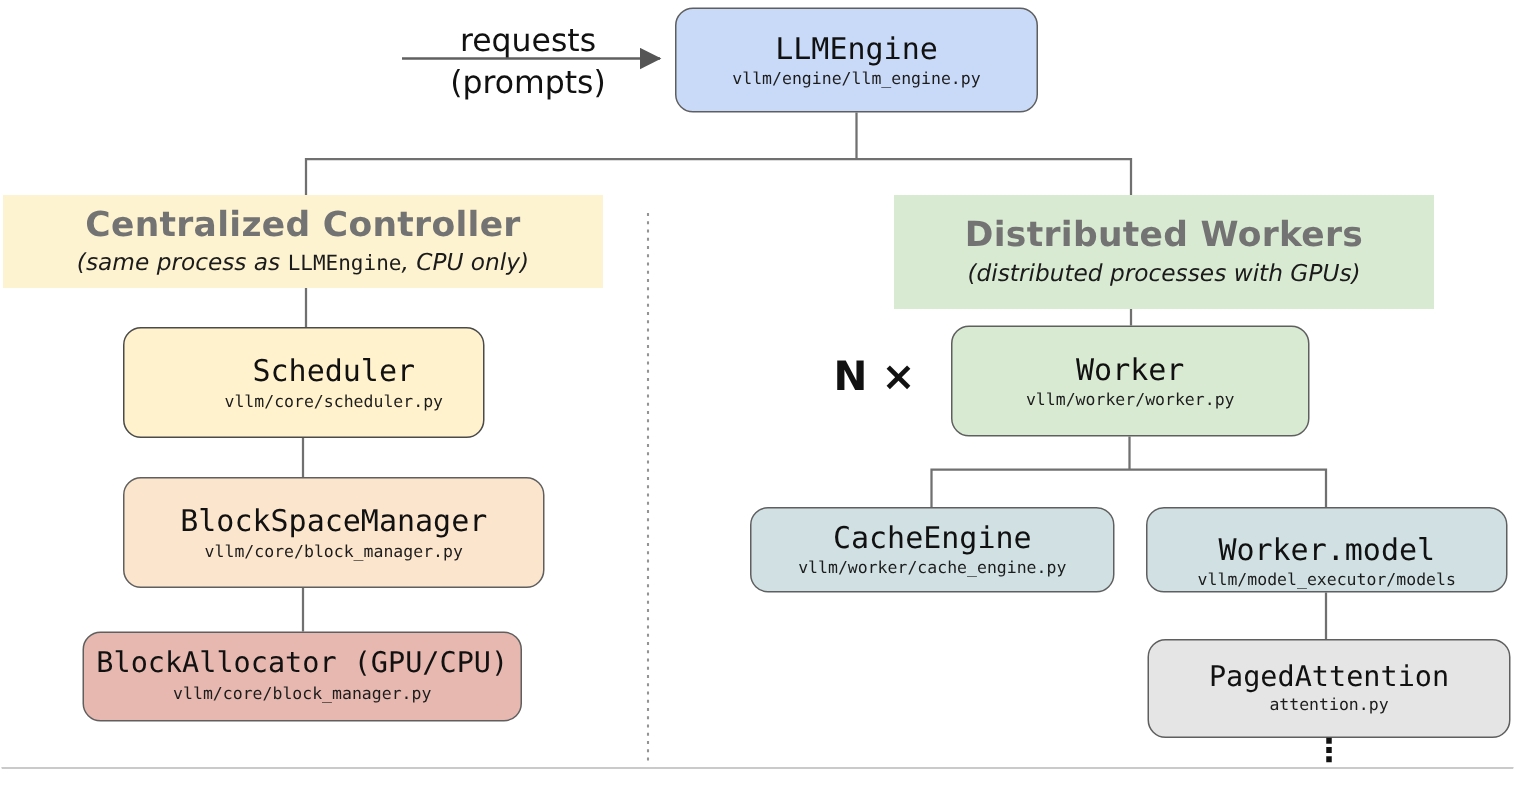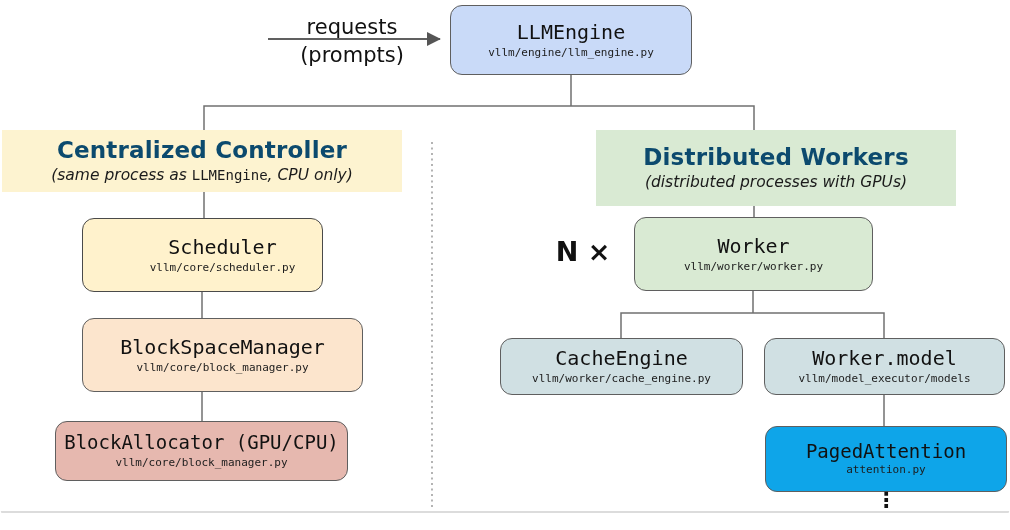--- a/index.html
+++ b/index.html
@@ -45,38 +45,38 @@
     margin-top: 2px;
     white-space: nowrap;
   }
   .node-llm-engine      { left: 450px; top: 5px;   width: 242px; height: 70px; background: #c9daf8; }
   .node-scheduler       { left: 82px;  top: 218px; width: 241px; height: 74px; background: #fff2cc; border-color: #4a4a4a; padding-left: 40px; }
   .node-bsm             { left: 82px;  top: 318px; width: 281px; height: 74px; background: #fce5cd; }
   .node-block-allocator { left: 55px;  top: 421px; width: 293px; height: 60px; background: #e6b8af; }
   .node-block-allocator .title { font-size: 19px; }
   .node-worker          { left: 634px; top: 217px; width: 239px; height: 74px; background: #d9ead3; }
   .node-cache-engine    { left: 500px; top: 338px; width: 243px; height: 57px; background: #d0e0e3; }
-  .node-worker-model    { left: 764px; top: 338px; width: 241px; height: 57px; background: #d0e0e3; }
-  .node-paged-attention { left: 765px; top: 426px; width: 242px; height: 66px; background: #0ea5e9; }
+  .node-worker-model    { left: 764px; top: 338px; width: 241px; height: 57px; background: #d0e0e3; justify-content: flex-end; }
+  .node-paged-attention { left: 765px; top: 426px; width: 242px; height: 66px; background: #e5e5e5; }
   .node-paged-attention .title { font-size: 19px; }
   .node-paged-attention .path  { margin-top: 1px; }
 
   .section-header {
     position: absolute;
     z-index: 2;
     display: flex;
     flex-direction: column;
     align-items: center;
     justify-content: center;
     text-align: center;
   }
   .section-header .sec-title {
     font-size: 23px;
     font-weight: 600;
-    color: #0c4a6e;
+    color: #737373;
     letter-spacing: 0.2px;
     line-height: 1.2;
   }
   .section-header .sec-subtitle {
     font-size: 15.5px;
     font-style: italic;
     font-weight: 500;
     color: #1b1b1b;
     line-height: 1.3;
   }

